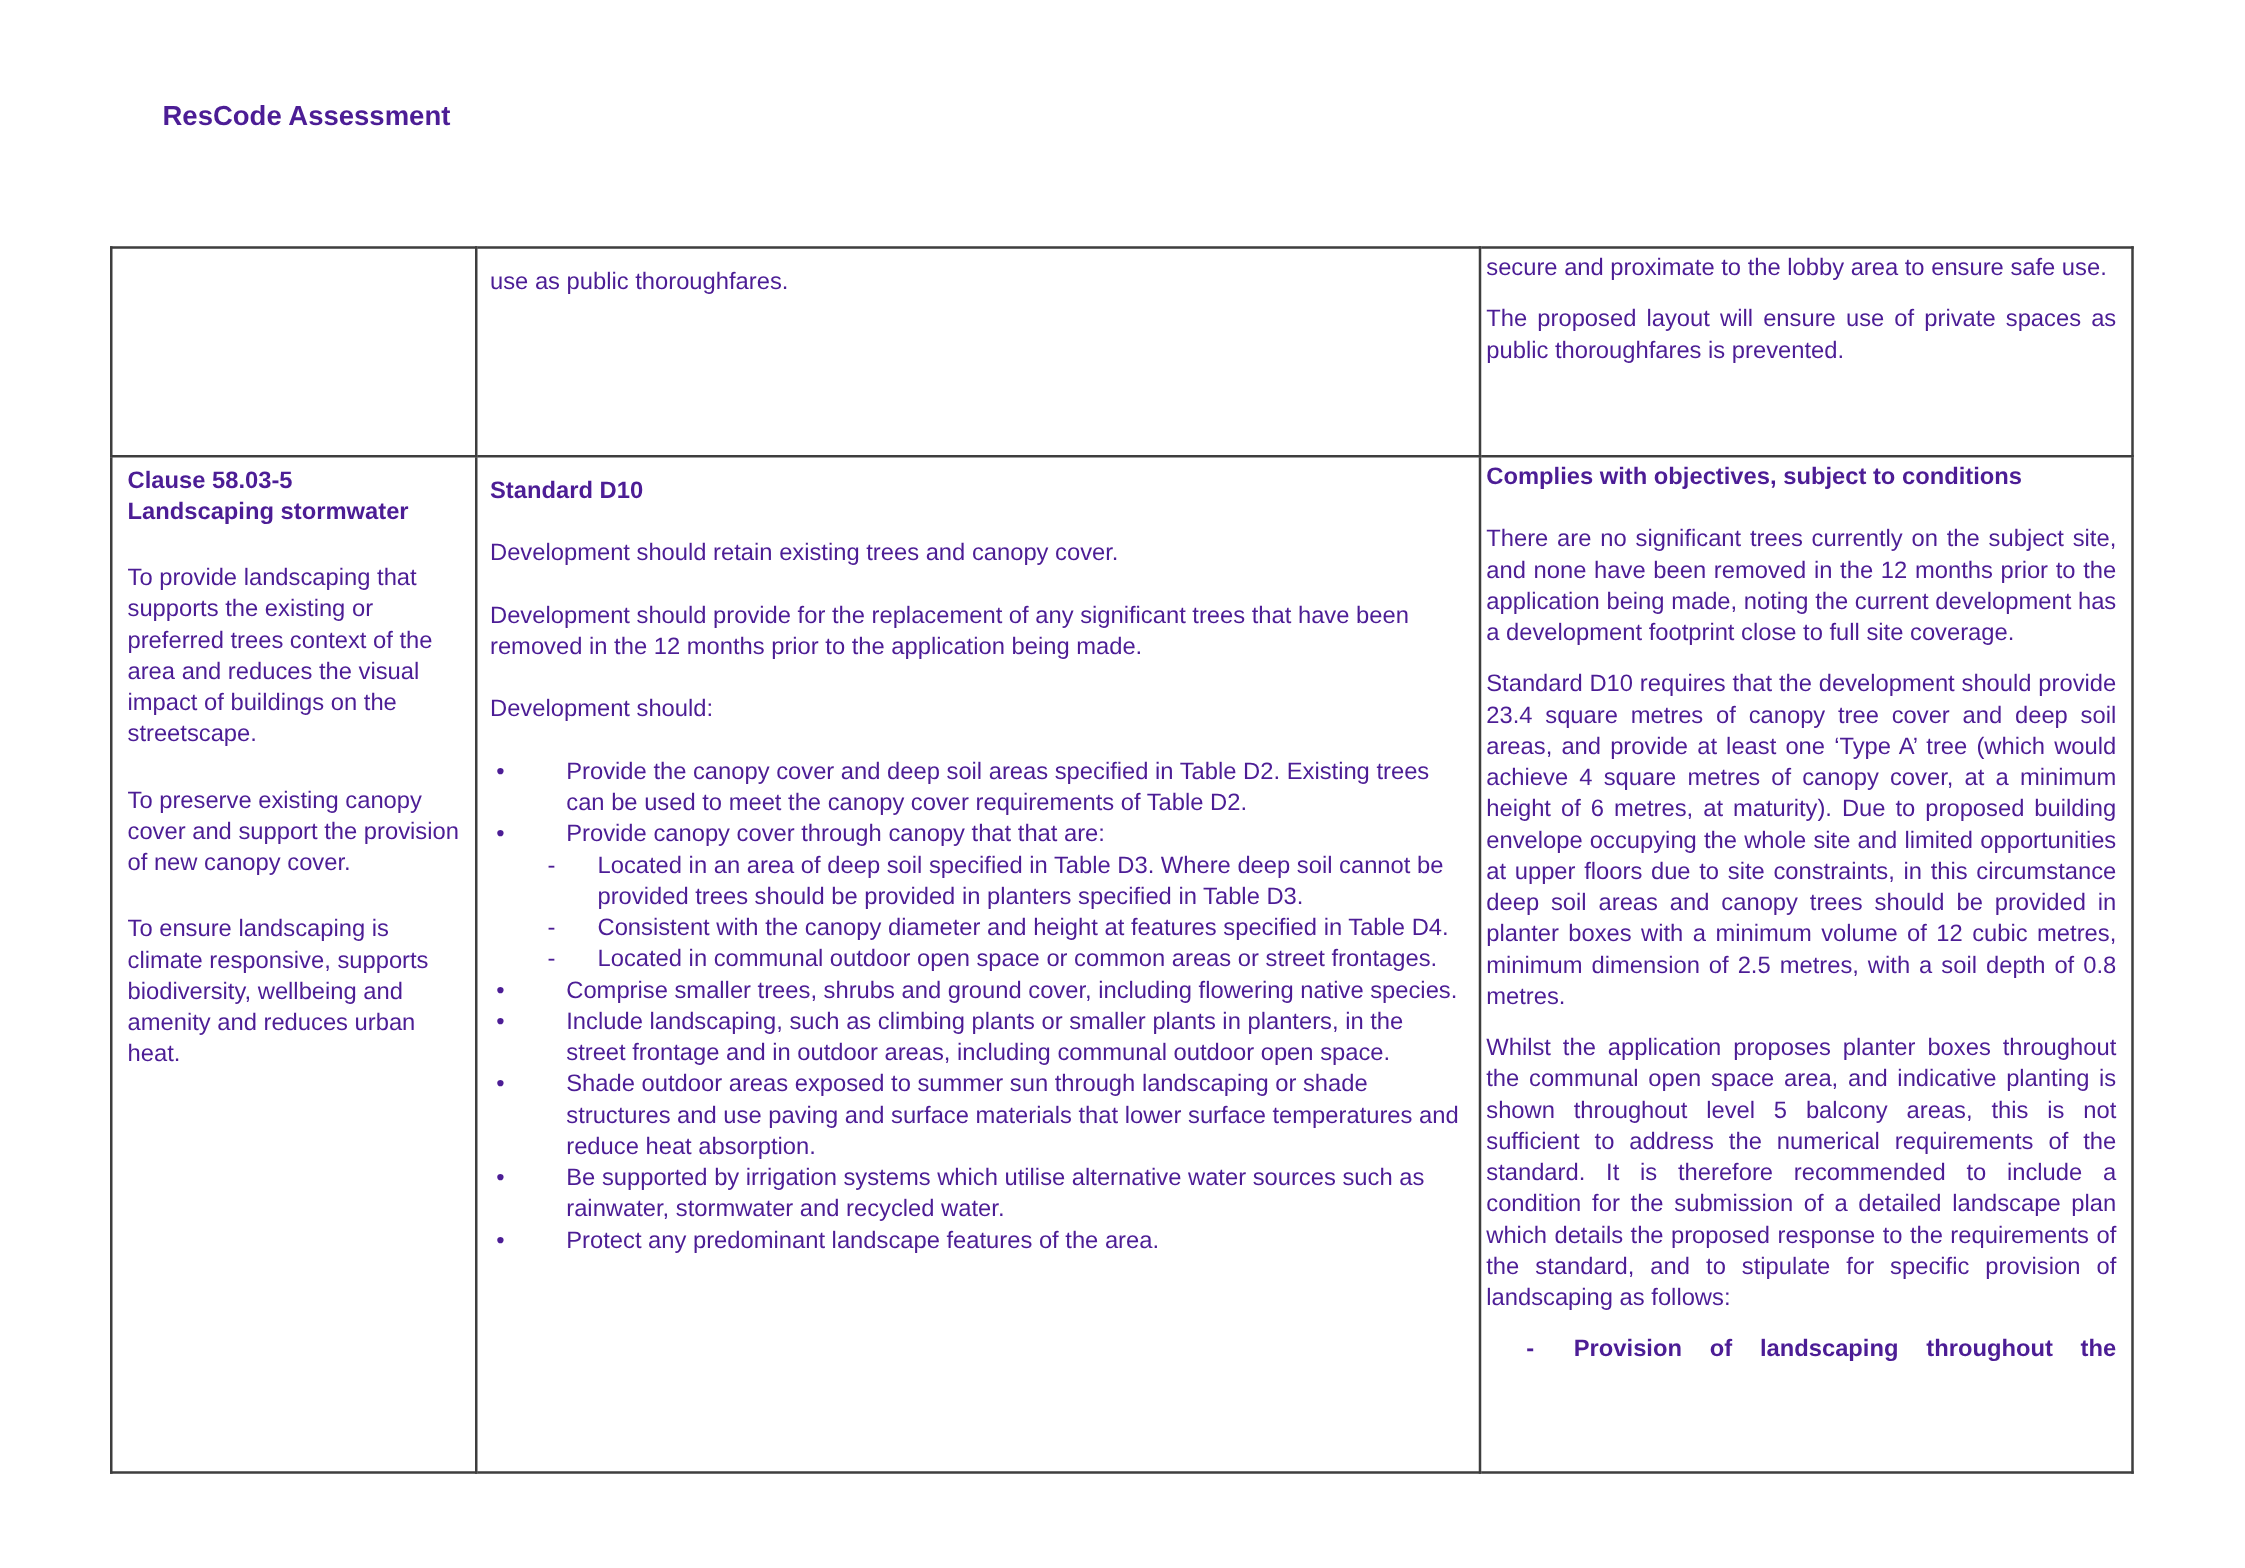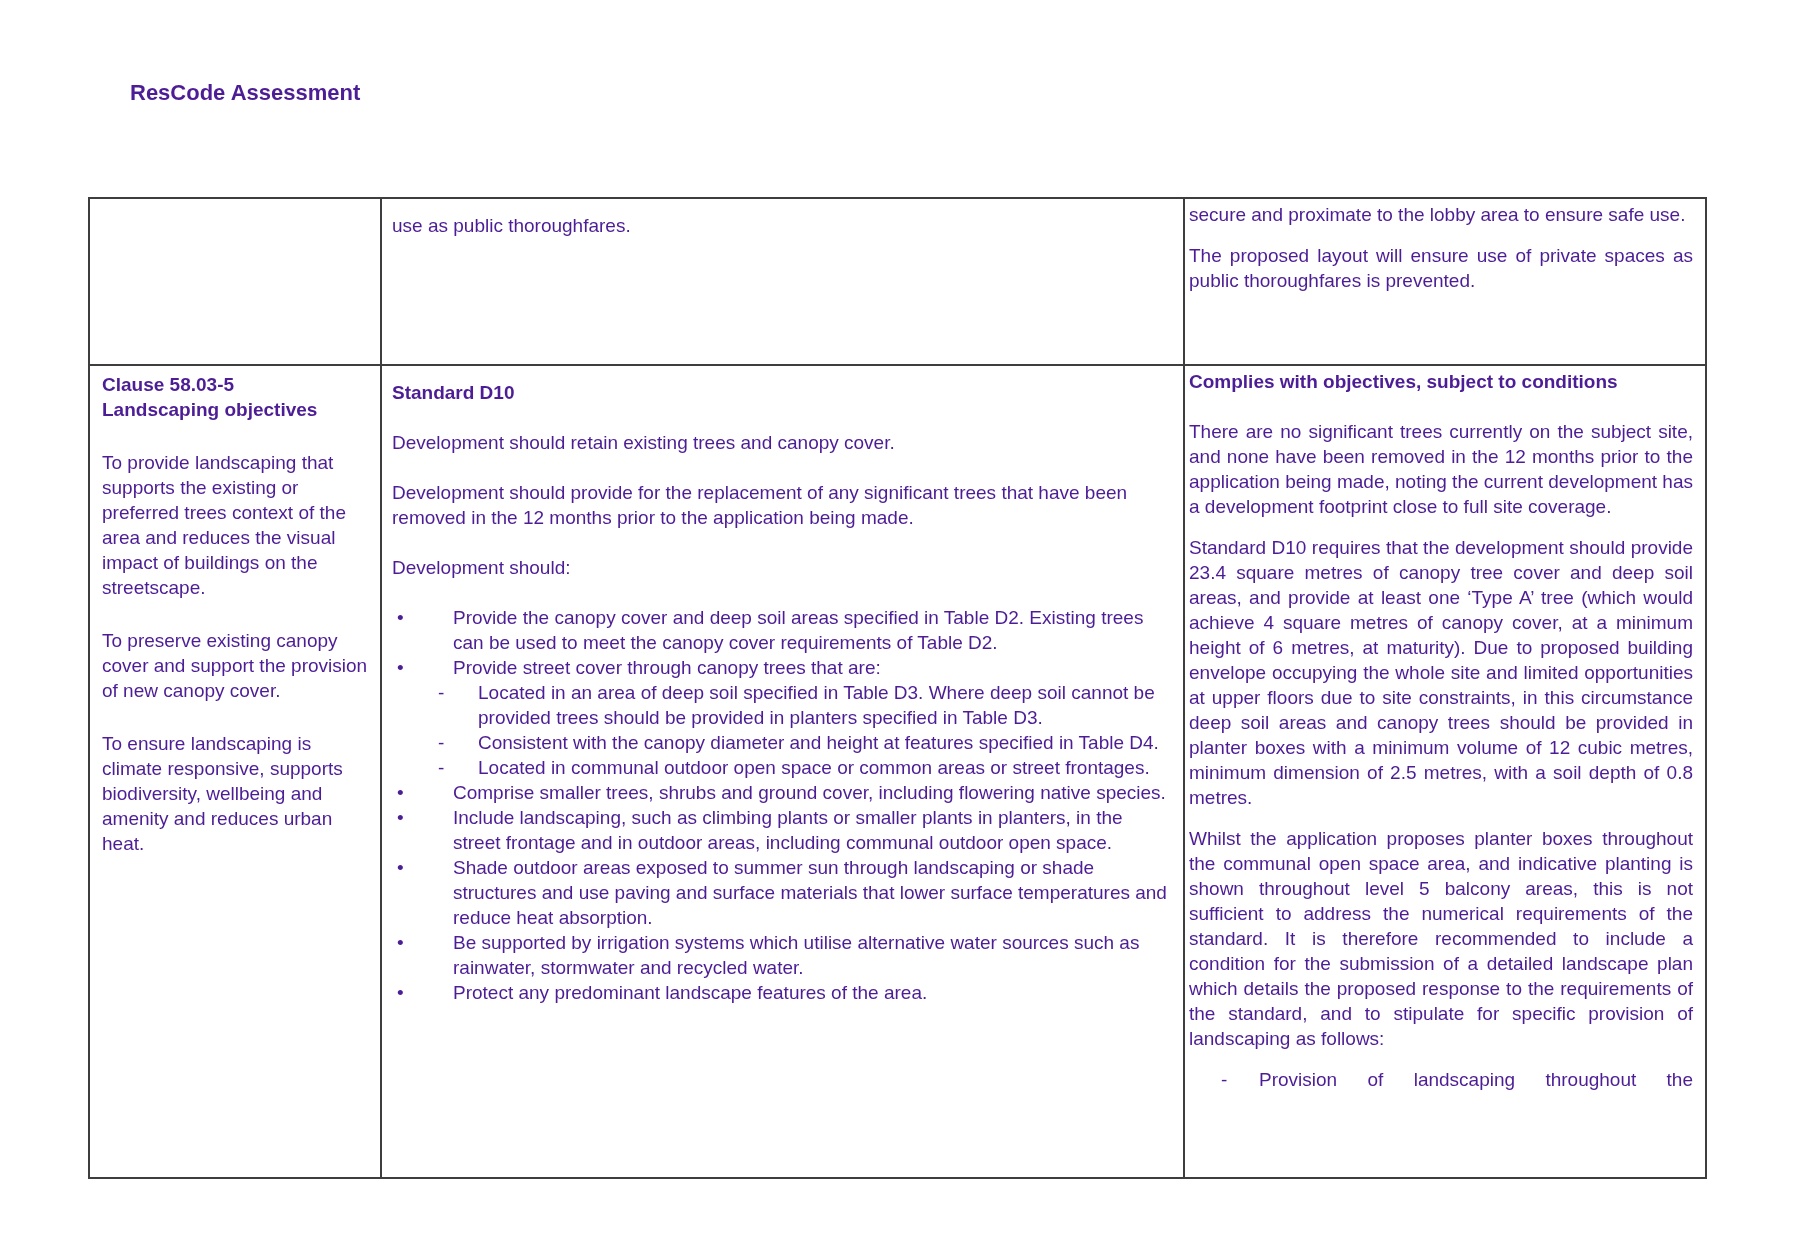--- a/index.html
+++ b/index.html
@@ -75,20 +75,21 @@
     content: "-";
     position: absolute; left: 46px; top: 0;
   }
 
   
   .condition {
     position: relative;
     padding-left: 70px;
     text-align: justify;
     text-align-last: justify;
+    font-weight: bold;
   }
   .condition::before {
     content: "-";
     position: absolute; left: 32px; top: 0;
   }
 </style>
 </head>
 <body>
 
 <div class="sheet">
@@ -111,37 +112,37 @@
         <td class="c3">
           <p class="just gap">secure and proximate to the lobby area to ensure safe use.</p>
           <p class="just">The proposed layout will ensure use of private spaces as public thoroughfares is prevented.</p>
         </td>
       </tr>
 
       <tr class="r2">
 
         <td class="c1">
           <p class="bold">Clause 58.03-5</p>
-          <p class="bold gap">Landscaping objectives</p>
+          <p class="bold gap">Landscaping stormwater</p>
           <p class="gap">To provide landscaping that supports the existing or preferred trees context of the area and reduces the visual impact of buildings on the streetscape.</p>
           <p class="gap">To preserve existing canopy cover and support the provision of new canopy cover.</p>
           <p>To ensure landscaping is climate responsive, supports biodiversity, wellbeing and amenity and reduces urban heat.</p>
         </td>
 
         <td class="c2">
           <p class="bold gap">Standard D10</p>
           <p class="gap">Development should retain existing trees and canopy cover.</p>
           <p class="gap">Development should provide for the replacement of any significant trees that have been removed in the 12 months prior to the application being made.</p>
           <p class="gap">Development should:</p>
           <ul class="blist">
             <li>
               <span>Provide the canopy cover and deep soil areas specified in Table D2. Existing trees can be used to meet the canopy cover requirements of Table D2.</span>
             </li>
             <li>
-              <span>Provide street cover through canopy trees that are:</span>
+              <span>Provide canopy cover through canopy that that are:</span>
               <ul class="dlist">
                 <li>Located in an area of deep soil specified in Table D3. Where deep soil cannot be provided trees should be provided in planters specified in Table D3.</li>
                 <li>Consistent with the canopy diameter and height at features specified in Table D4.</li>
                 <li>Located in communal outdoor open space or common areas or street frontages.</li>
               </ul>
             </li>
             <li>
               <span>Comprise smaller trees, shrubs and ground cover, including flowering native species.</span>
             </li>
             <li>

